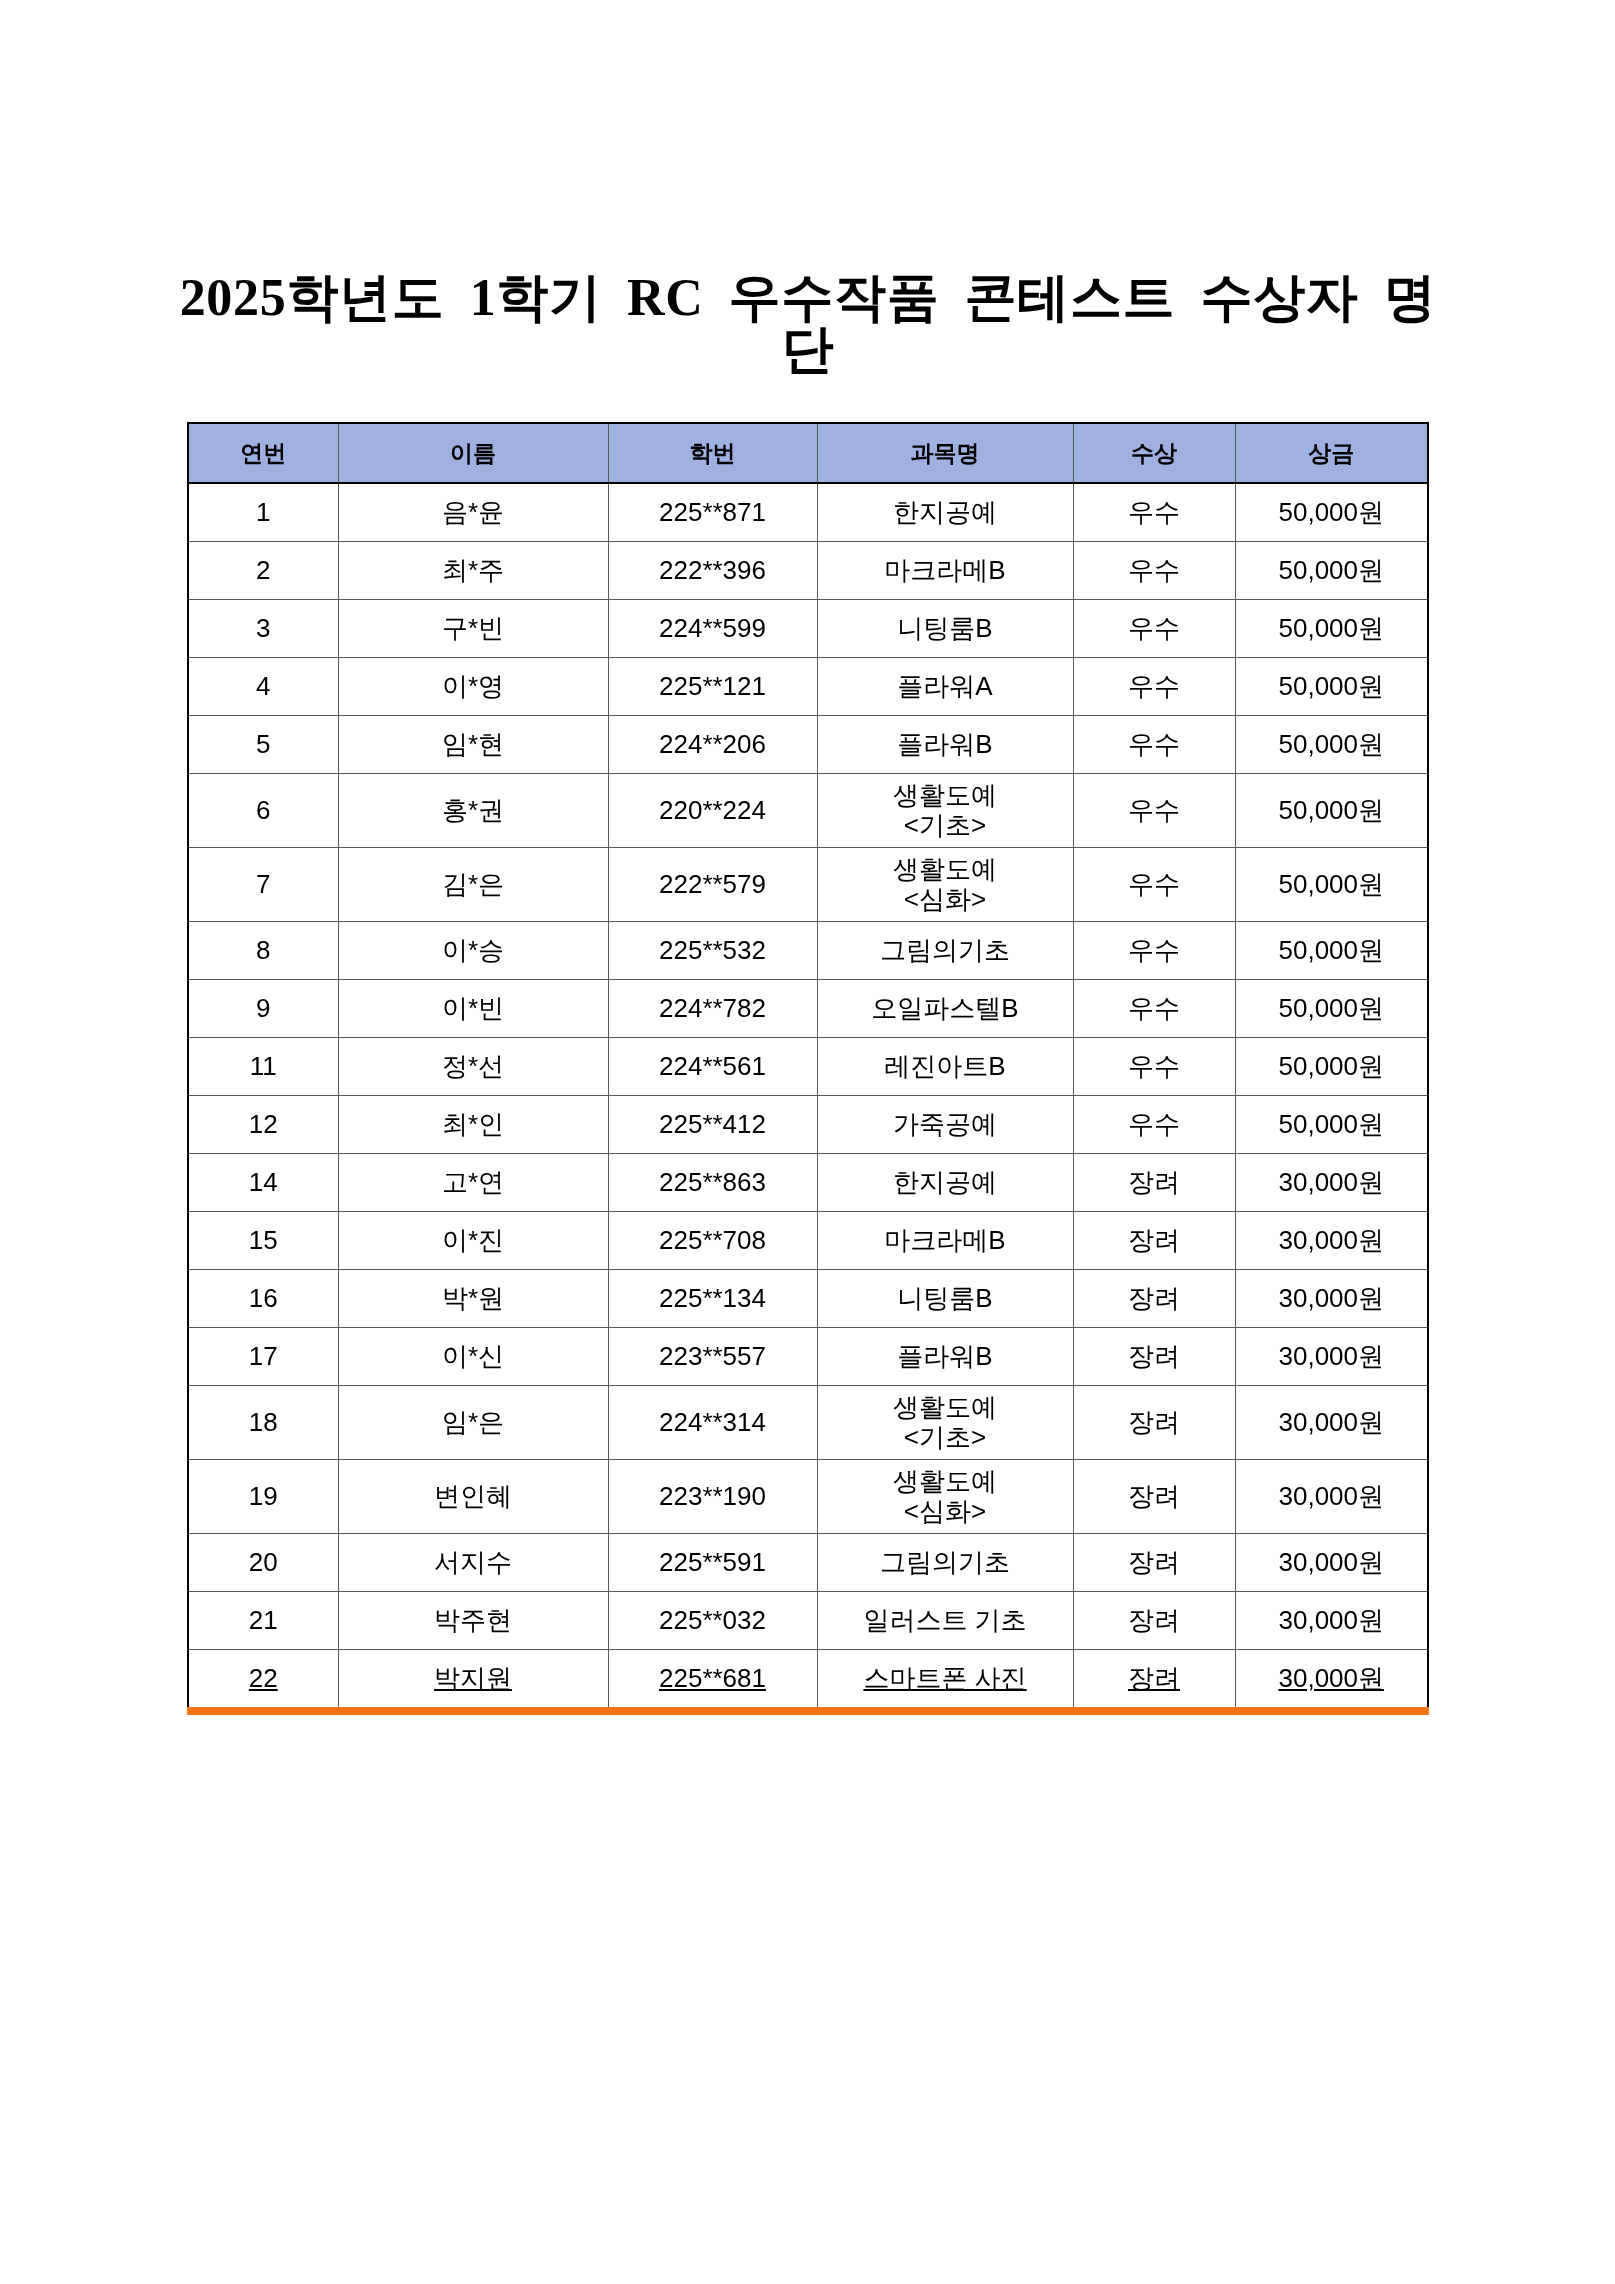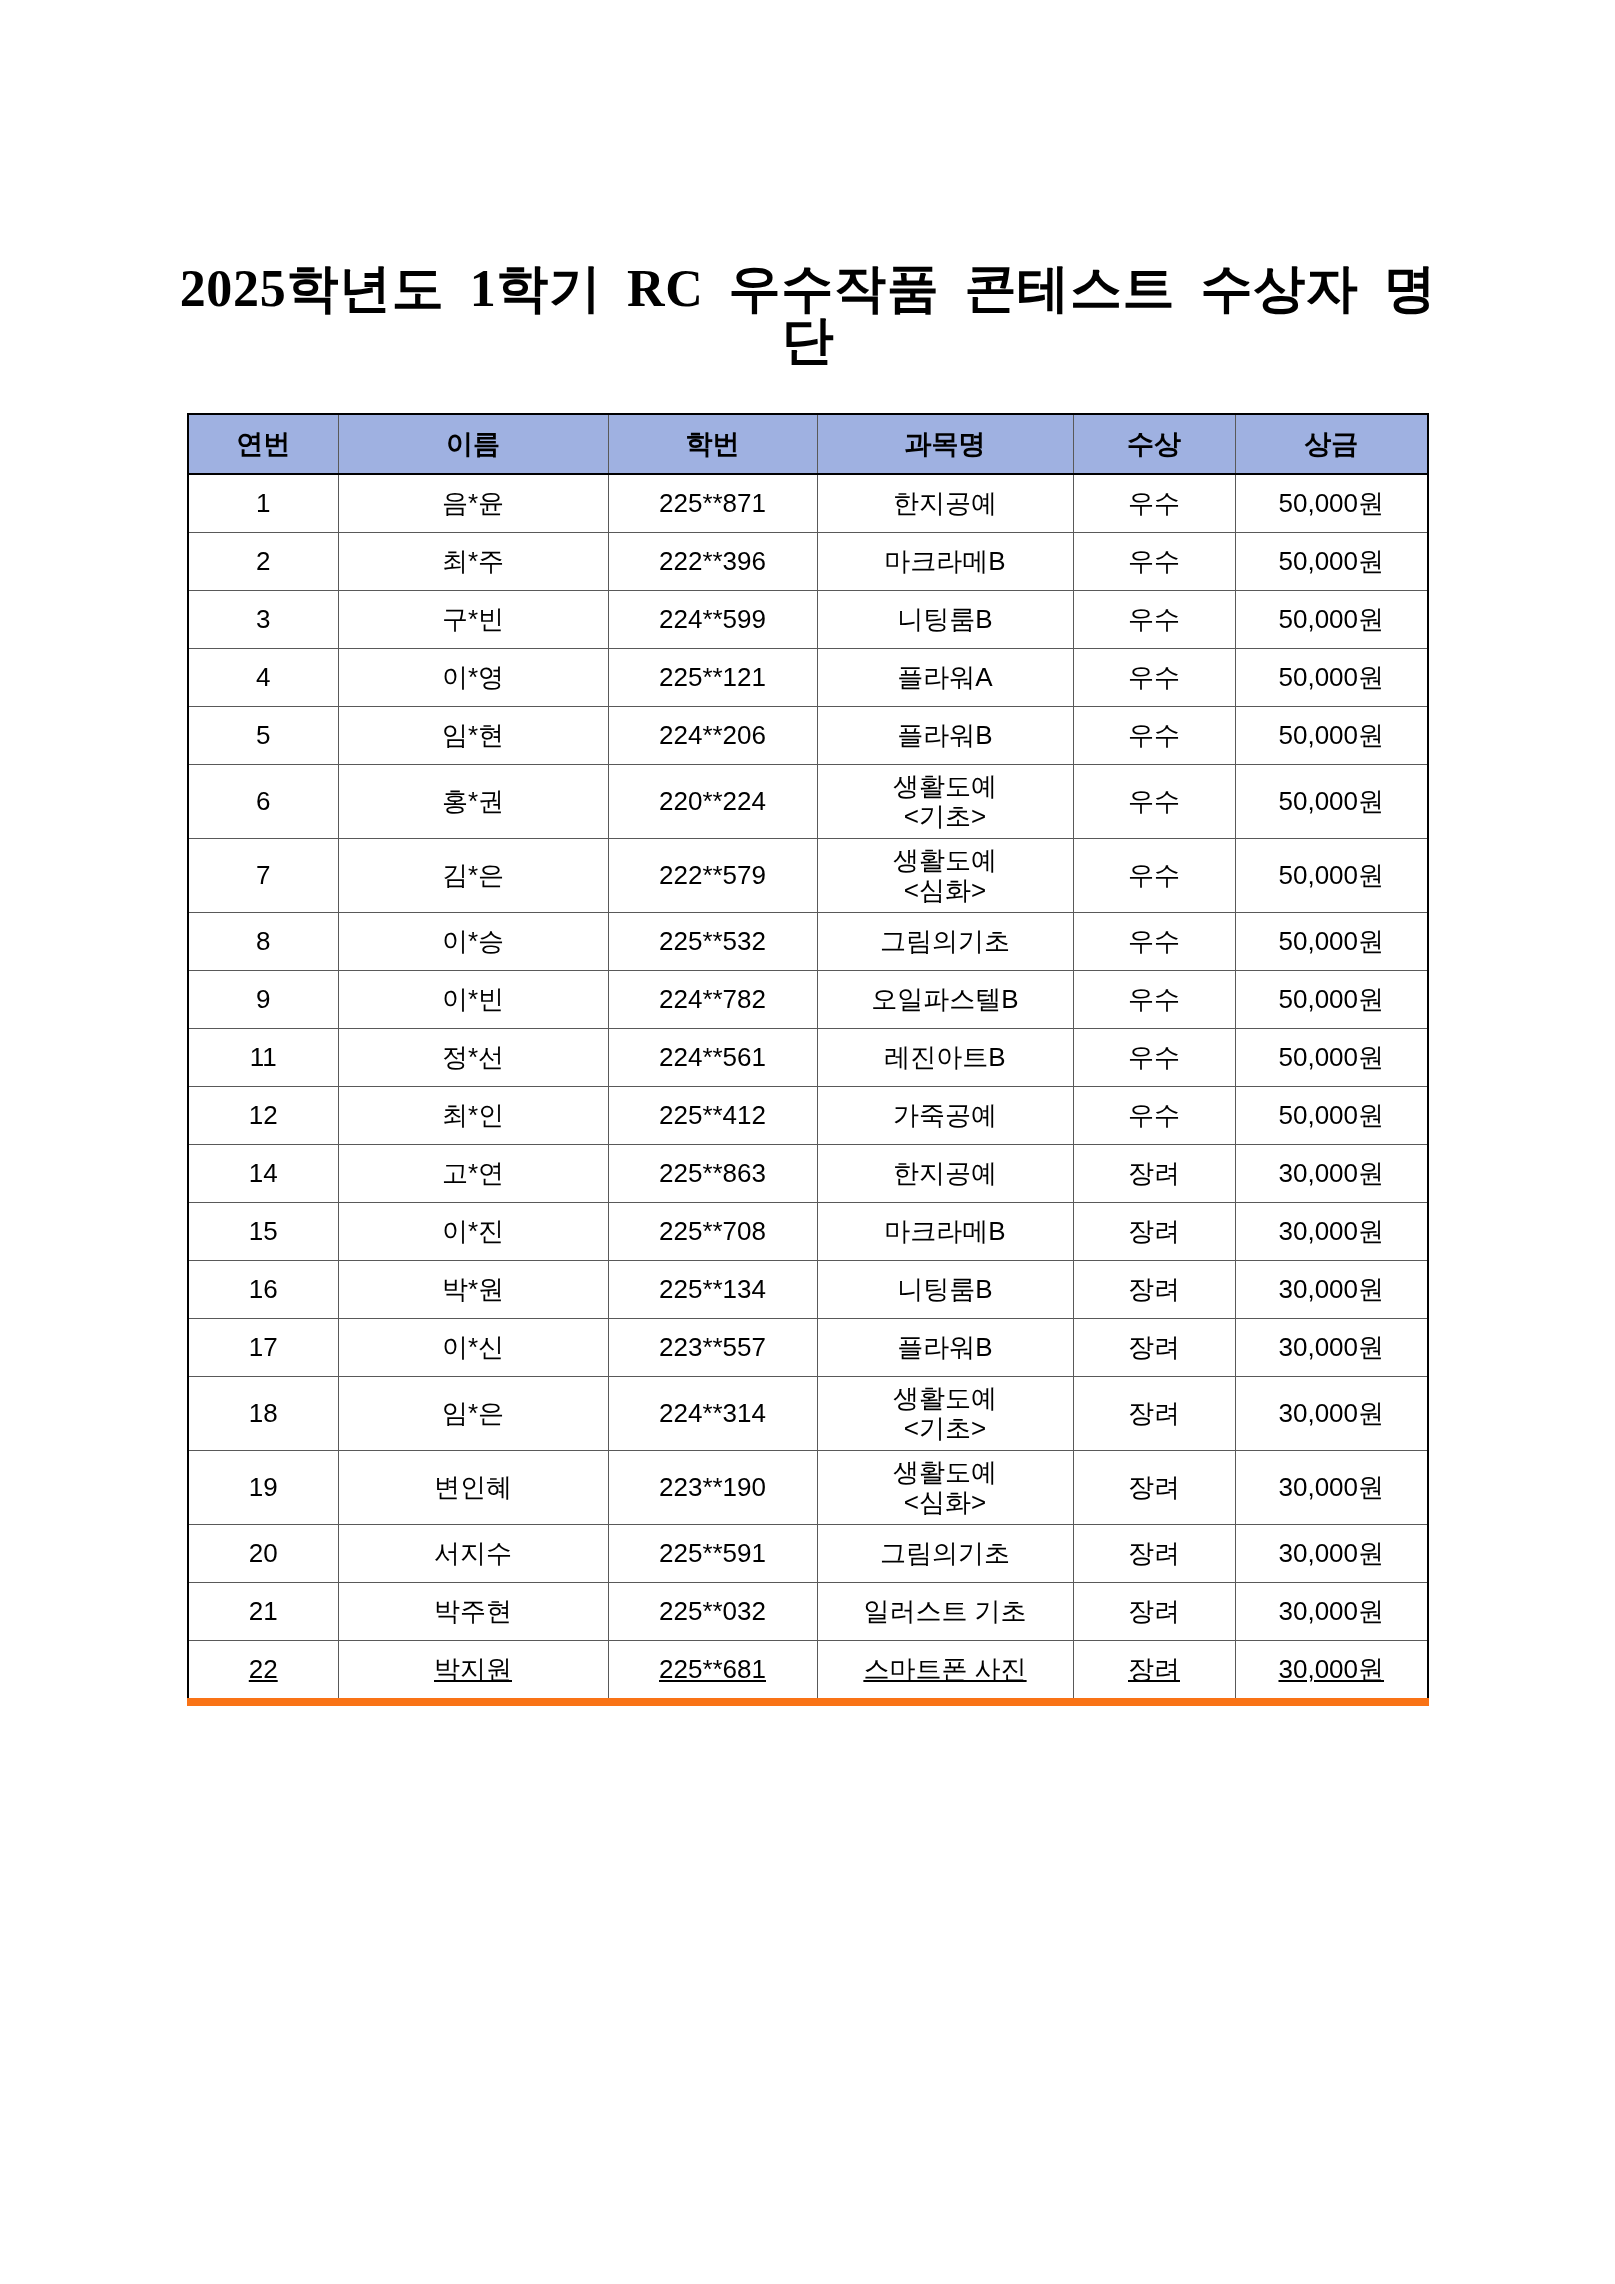--- a/index.html
+++ b/index.html
@@ -6,21 +6,21 @@
   .page {
     position: relative;
     width: 1616px;
     height: 2284px;
     background: #ffffff;
     font-family: "Liberation Sans", sans-serif;
     color: #000000;
     overflow: hidden;
   }
   .doc-title {
-    margin: 4px auto;
+    margin: 13px auto;
     padding-top: 259px;
     width: 1279px;
     text-align: center;
     font-family: "Liberation Serif", serif;
     font-weight: 700;
     font-size: 52px;
     line-height: 52px;
     letter-spacing: 0.7px;
     word-spacing: 0.22em;
     color: #000000;
@@ -35,21 +35,21 @@
   table.winners th, table.winners td {
     border: 1.3px solid #595959;
     text-align: center;
     vertical-align: middle;
     padding: 0;
     overflow: hidden;
   }
   table.winners thead th {
     background: #9FB1E1;
     height: 58px;
-    font-size: 27px;
+    font-size: 23px;
     font-weight: 700;
     border-bottom: 2px solid #000000;
     border-top: 2px solid #000000;
   }
   table.winners td {
     height: 57px;
     font-size: 26px;
     font-weight: 400;
   }
   table.winners tr.tall td { height: 73px; }

